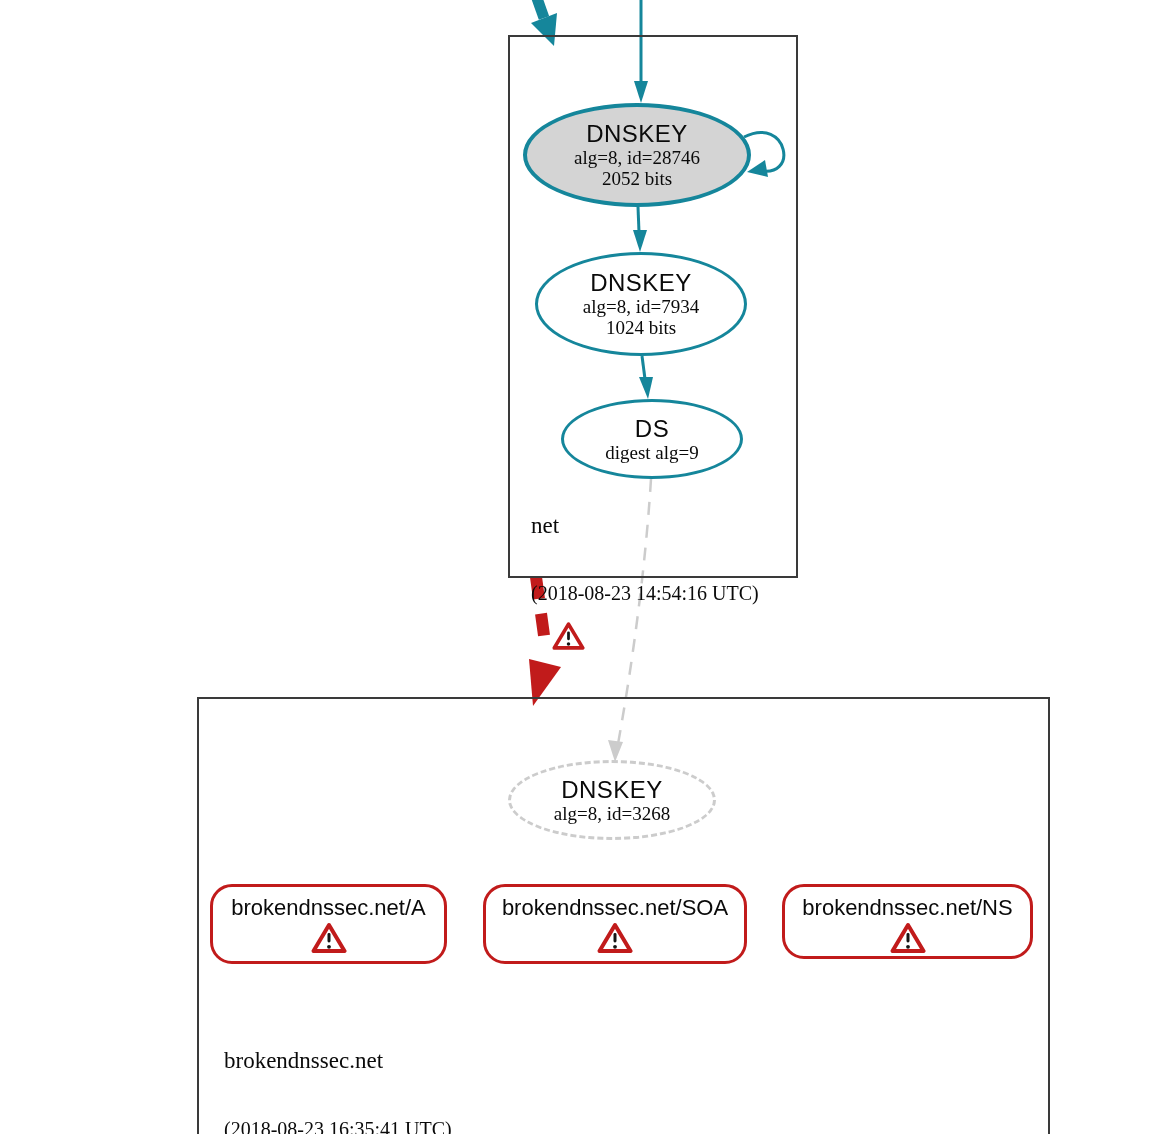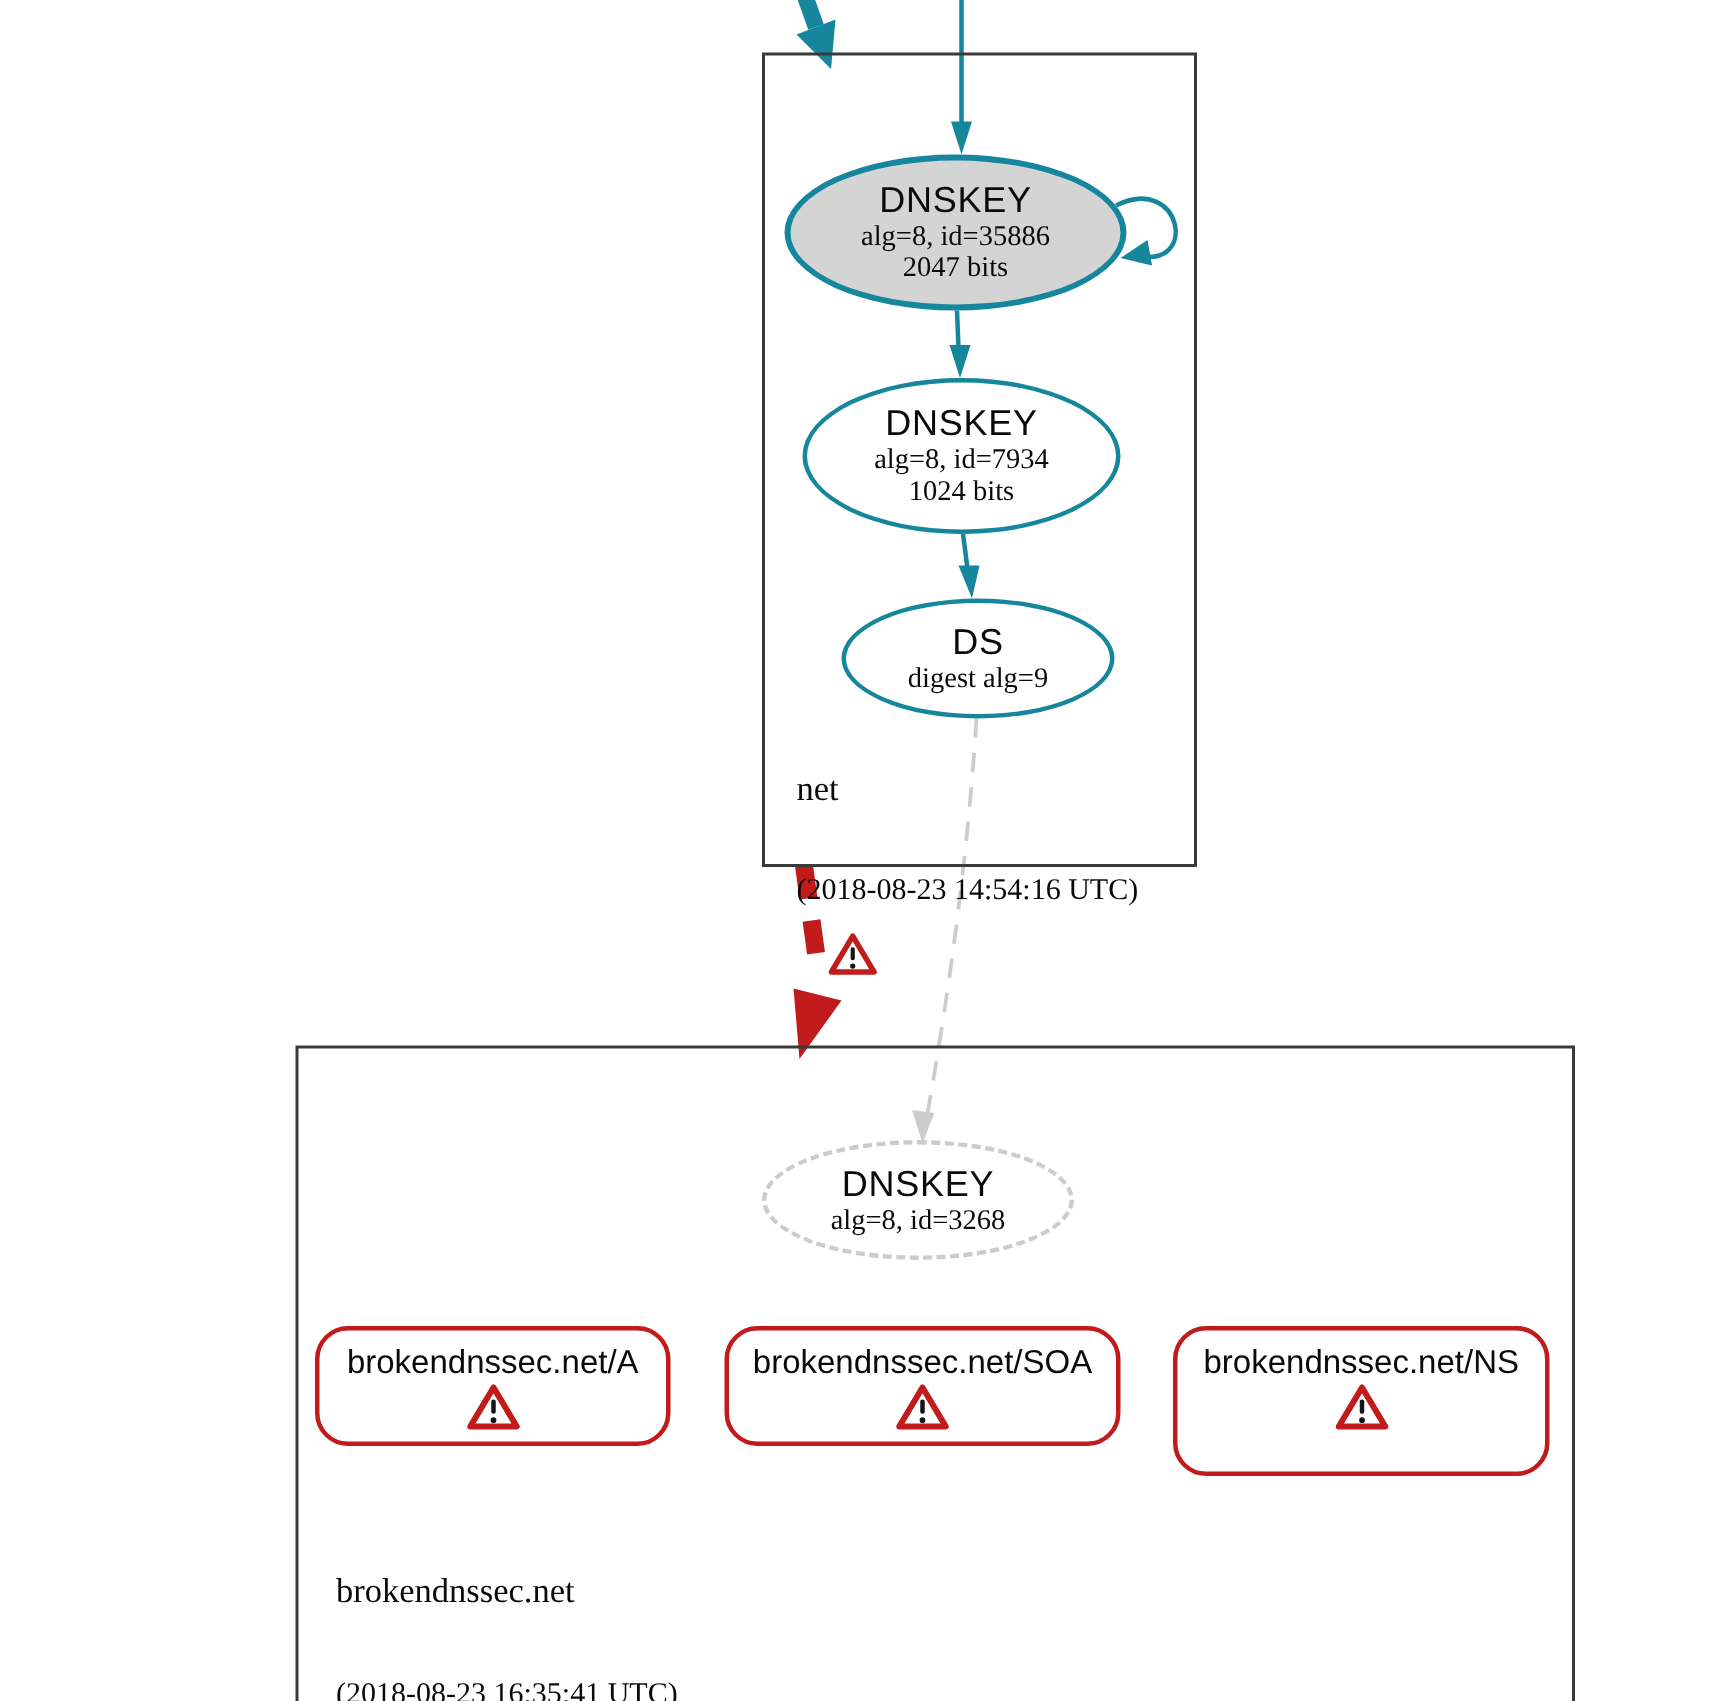--- a/index.html
+++ b/index.html
@@ -86,21 +86,21 @@
     border-radius:22px;
     background:#ffffff;
     display:flex;flex-direction:column;
     align-items:center;
     padding-top:8px;
     gap:1px;
   }
   .rrset .rrset-label{font-size:22px;line-height:26px;}
   .rrset-a{left:210px;top:884px;width:237px;height:80px;}
   .rrset-soa{left:483px;top:884px;width:264px;height:80px;}
-  .rrset-ns{left:782px;top:884px;width:251px;height:100px;}
+  .rrset-ns{left:782px;top:884px;width:251px;height:75px;}
   .warn{display:block;}
   .warn-float{position:absolute;left:552px;top:621px;}
 </style>
 </head>
 <body>
 
 <div class="canvas">
 
   <svg class="edges" width="1154" height="1134" viewBox="0 0 1154 1134">
 
@@ -140,22 +140,22 @@
     </g>
   </svg>
 
   <div class="zone-box net-box">
     <div class="zone-label">net</div>
     <div class="zone-ts">(2018-08-23 14:54:16 UTC)</div>
   </div>
 
   <div class="node ellipse node-ksk">
     <div class="node-title">DNSKEY</div>
-    <div class="node-attr">alg=8, id=35886</div>
-    <div class="node-attr">2047 bits</div>
+    <div class="node-attr">alg=8, id=28746</div>
+    <div class="node-attr">2052 bits</div>
   </div>
 
   <div class="node ellipse node-zsk">
     <div class="node-title">DNSKEY</div>
     <div class="node-attr">alg=8, id=7934</div>
     <div class="node-attr">1024 bits</div>
   </div>
 
   <div class="node ellipse node-ds">
     <div class="node-title">DS</div>

